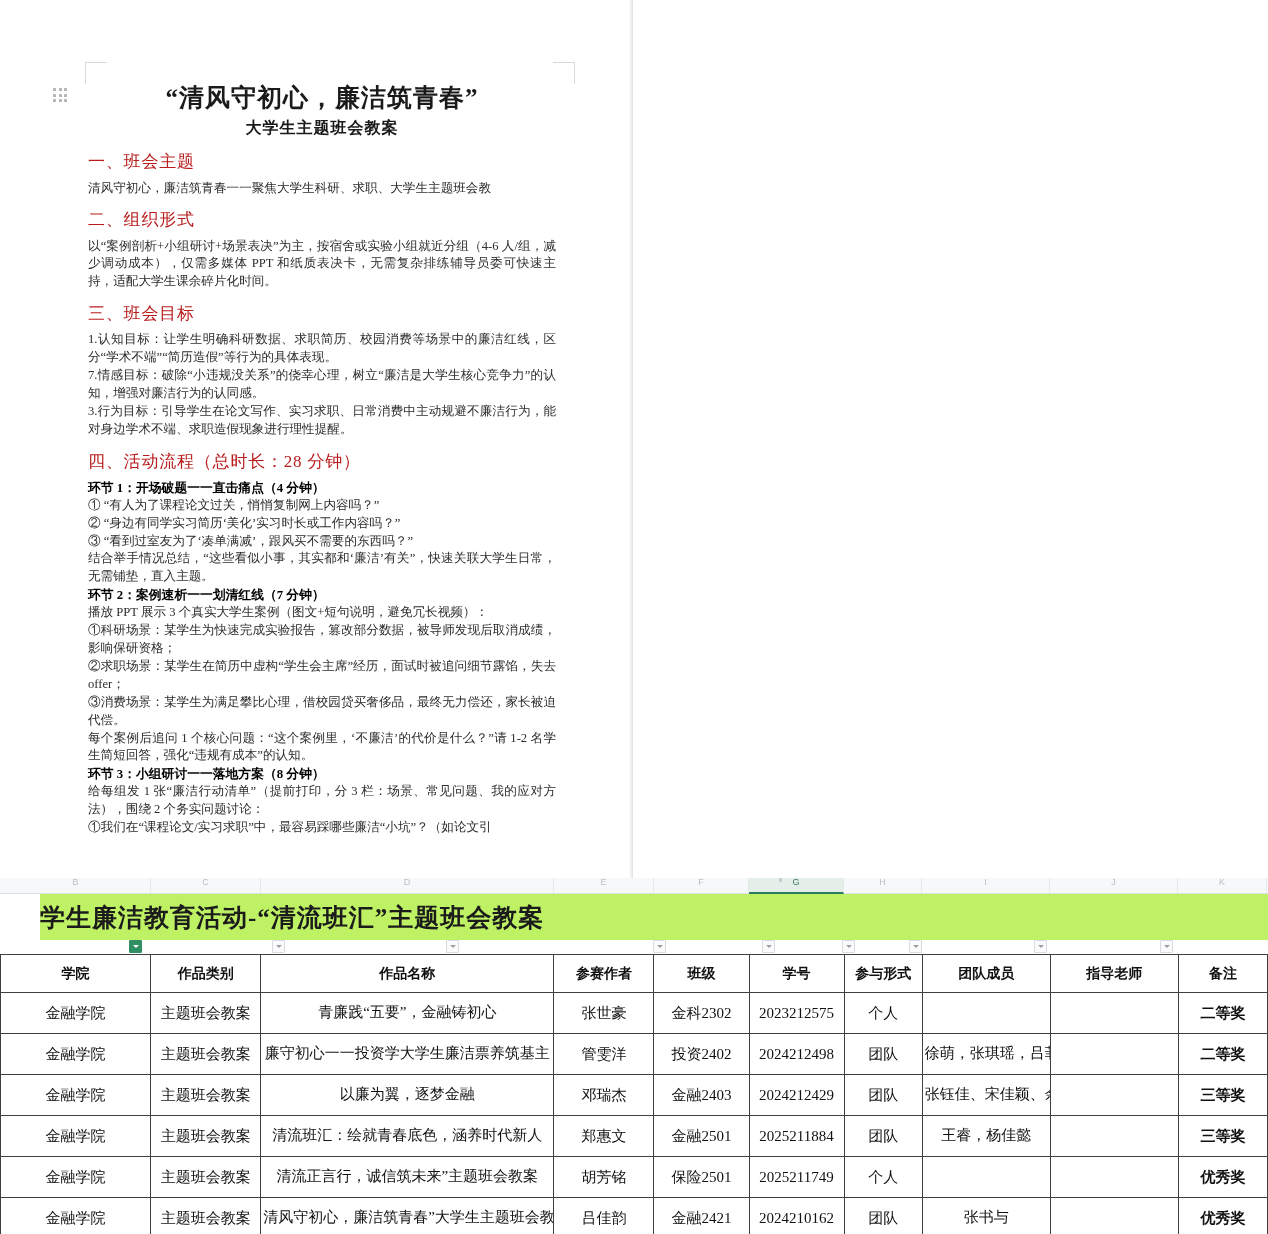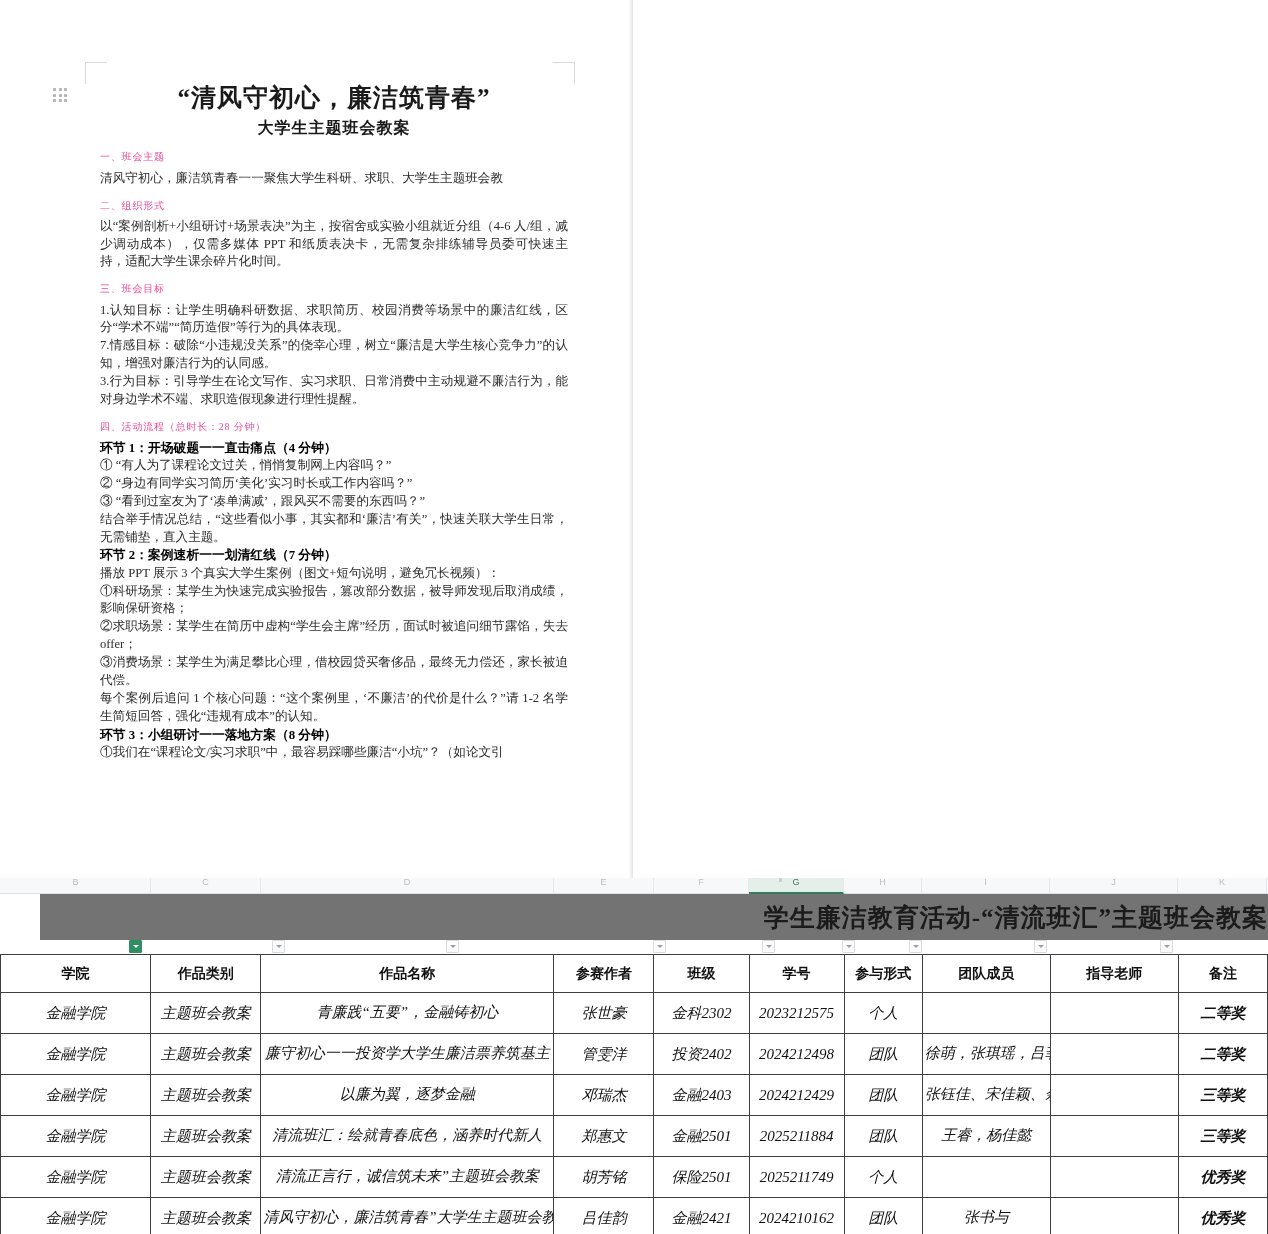--- a/index.html
+++ b/index.html
@@ -39,26 +39,26 @@
 
   .doc-title {
     text-align:center; font-weight:bold; color:#1a1a1a;
     font-size:25px; line-height:1.45; letter-spacing:1px;
     font-family:"Liberation Serif","DejaVu Serif",serif;
   }
   .doc-title .l2 { font-size:16px; }
 
   .col {
     position:absolute; top:0;
-    font-size:12.6px; line-height:1.42; color:#2c2c2c;margin-left:12px;
+    font-size:12.6px; line-height:1.42; color:#2c2c2c;
   }
   .col-left  { left:88px; width:468px; }
 
   .h2 {
-    font-size:10px; color:#ec4899; margin:11px 0 5px 0;
+    font-size:17px; color:#b91c1c; margin:11px 0 5px 0;
     font-weight:normal; letter-spacing:0.8px;
   }
   .h3 { font-weight:bold; color:#000000; margin-top:2px; font-size:12.8px; }
   p.bd { margin:0; text-align:justify; }
 
   
   .sheet {
     position:absolute; left:0; top:878px; width:1268px; height:356px;
     background:#ffffff; font-family:"Liberation Sans","DejaVu Sans",sans-serif;
     overflow:hidden;
@@ -72,22 +72,22 @@
     display:flex; align-items:flex-start; justify-content:center;
     border-right:1px solid #e6e9ec; height:16px; line-height:9px;
     overflow:hidden;
   }
   .colhead.sel { background:#e4efe9; color:#3d7a5c; border-bottom:2.5px solid #2f7d5b; }
   .colcursor {
     position:absolute; left:779px; top:-6px; width:3px; height:10px; background:#c9ccd0;
   }
 
   .title-band {
-    height:46px; display:flex; align-items:center; justify-content:flex-end;
-    background:#737373; position:relative;margin-left:40px;
+    height:46px; display:flex; align-items:center; justify-content:flex-start;
+    background:#bef264; position:relative;margin-left:40px;
   }
   .sheet-title {
     font-family:"Liberation Serif","DejaVu Serif",serif;
     font-size:25px; font-weight:bold; color:#1b1b1b; letter-spacing:1px;
   }
   .filter-strip { position:relative; height:14px; background:#ffffff; }
   .fbtn {
     position:absolute; bottom:1px; width:13px; height:13px;
     border:1px solid #d8dbe0; background:#fbfbfc; border-radius:1px;
     display:flex; align-items:center; justify-content:center;
@@ -99,21 +99,21 @@
   .fbtn.green { background:#2f8f63; border-color:#2f8f63; }
   .fbtn.green::after { border-top-color:#ffffff; }
 
   table.grid { border-collapse:collapse; width:1268px; table-layout:fixed; }
   table.grid th, table.grid td {
     border:1px solid #3f3f3f; text-align:center; vertical-align:middle;
     font-family:"Liberation Serif","DejaVu Serif",serif; color:#111111;
     overflow:hidden; white-space:nowrap; padding:0 2px;
   }
   table.grid th { font-weight:bold; font-size:14px; height:38px; background:#ffffff; }
-  table.grid td { font-size:15px; height:41px; background:#ffffff;font-style:italic; }
+  table.grid td { font-size:15px; height:41px; background:#ffffff; }
   td.tm { font-size:14px; white-space:normal; line-height:1.15; }
   td.num { font-family:"Liberation Serif","DejaVu Serif",serif; font-size:14.5px; }
   td.award {
     background:#e8a90b; font-weight:bold; font-size:15px; color:#1a1a1a;
     border-color:#8a6a10;
   }
   th.award-h { border-bottom:3px solid #d39a0a; }
 </style>
 </head>
 <body>
@@ -156,20 +156,21 @@
             <p class="bd">② “身边有同学实习简历‘美化’实习时长或工作内容吗？”</p>
             <p class="bd">③ “看到过室友为了‘凑单满减’，跟风买不需要的东西吗？”</p>
             <p class="bd">结合举手情况总结，“这些看似小事，其实都和‘廉洁’有关”，快速关联大学生日常，无需铺垫，直入主题。</p>
             <p class="bd h3">环节 2：案例速析一一划清红线（7 分钟）</p>
             <p class="bd">播放 PPT 展示 3 个真实大学生案例（图文+短句说明，避免冗长视频）：</p>
             <p class="bd">①科研场景：某学生为快速完成实验报告，篡改部分数据，被导师发现后取消成绩，影响保研资格；</p>
             <p class="bd">②求职场景：某学生在简历中虚构“学生会主席”经历，面试时被追问细节露馅，失去 offer；</p>
             <p class="bd">③消费场景：某学生为满足攀比心理，借校园贷买奢侈品，最终无力偿还，家长被迫代偿。</p>
             <p class="bd">每个案例后追问 1 个核心问题：“这个案例里，‘不廉洁’的代价是什么？”请 1-2 名学生简短回答，强化“违规有成本”的认知。</p>
             <p class="bd h3">环节 3：小组研讨一一落地方案（8 分钟）</p>
+            <p class="bd">给每组发 1 张“廉洁行动清单”（提前打印，分 3 栏：场景、常见问题、我的应对方法），围绕 2 个务实问题讨论：</p>
             <p class="bd">①我们在“课程论文/实习求职”中，最容易踩哪些廉洁“小坑”？（如论文引</p>
           </div>
       </div>
     </div>
 
     <div class="gutter"></div>
 
     <div class="page page-right">
       
       

